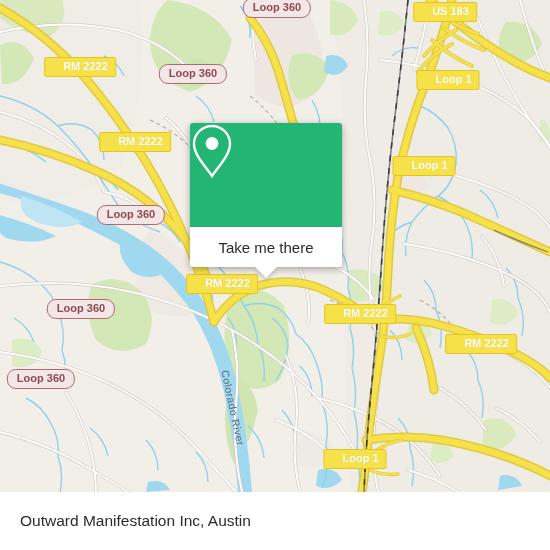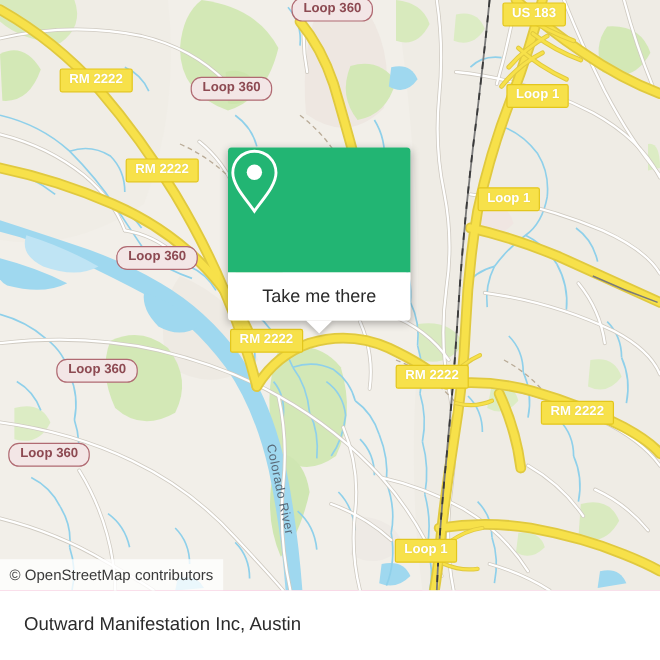--- a/index.html
+++ b/index.html
@@ -6,21 +6,21 @@
     margin: 0;
     padding: 0;
     background: #ffffff;
   }
   #screenshot {
     position: relative;
     width: 550px;
     height: 550px;
     overflow: hidden;
     font-family: "Liberation Sans", sans-serif;
-    background: #ec4899;
+    background: #a16207;
   }
 
   
   #map {
     position: absolute;
     left: 0; top: 0;
     width: 550px;
     height: 492px;
     background: #f2efe9;
     overflow: hidden;
@@ -34,21 +34,21 @@
     white-space: nowrap;
     line-height: 1;
     pointer-events: auto;
   }
   .shield-yellow {
     background: #f7e14a;
     border: 1.5px solid #e3c61d;
     color: #ffffff;
     font-size: 11px;
     font-weight: bold;
-    padding: 3px 7px 4px 7px;
+    padding: 3px 7px 4px 18px;
     border-radius: 2px;
     text-shadow: 0 0 1px rgba(160,140,0,0.25);
   }
   .shield-pink {
     background: #f3e6e6;
     border: 1.6px solid #b06a72;
     color: #8d4a52;
     font-size: 11px;
     font-weight: bold;
     padding: 3px 9px 4px 9px;
@@ -441,23 +441,20 @@
           <path d="M22 3 C12 3 4 11 4 21 C4 32 16 44 22 53 C28 44 40 32 40 21 C40 11 32 3 22 3 Z" fill="none" stroke="#ffffff" stroke-width="2.4"></path>
           <circle cx="22" cy="20.5" r="6.4" fill="#ffffff"></circle>
         </svg>
       </div>
       <div id="popup-label">
         <span>Take me there</span>
       </div>
       <div id="popup-tail"></div>
     </div>
 
-    <div id="attribution">
-      <span>© OpenStreetMap contributors</span>
-    </div>
 
   </div>
 
   <div id="footer">
     <div id="footer-title">Outward Manifestation Inc, Austin</div>
   </div>
 
 </div>
 
 </body></html>

